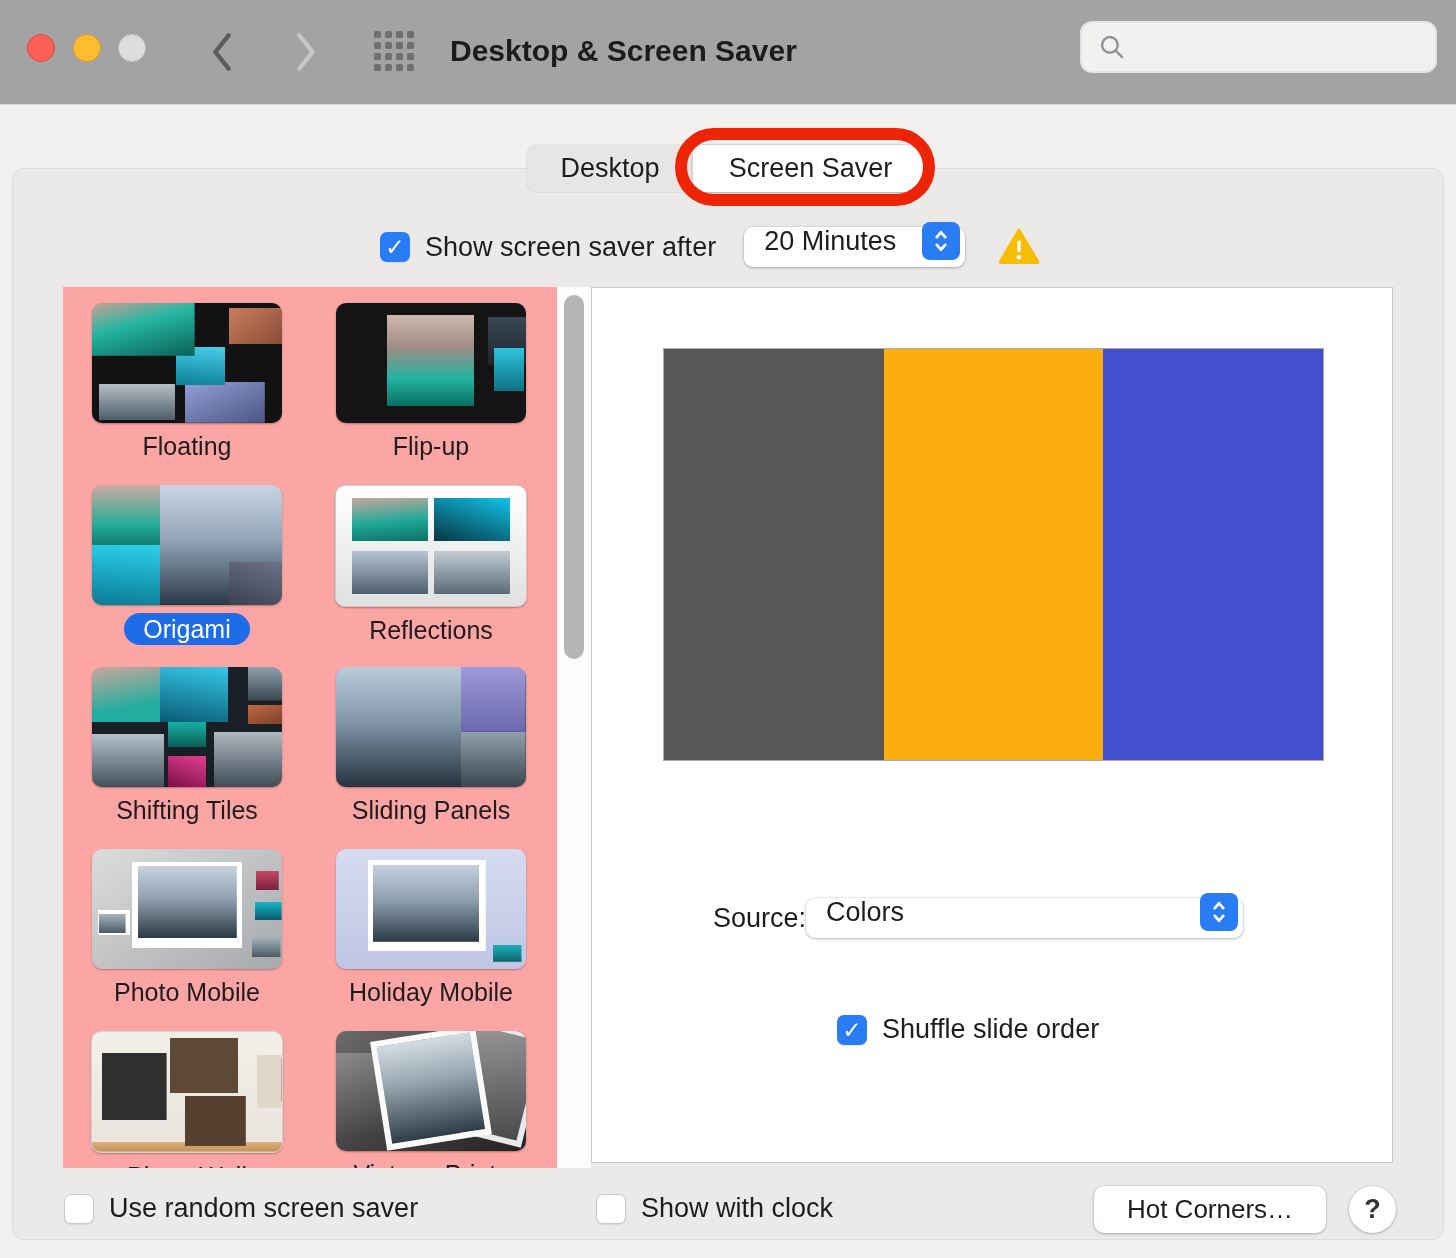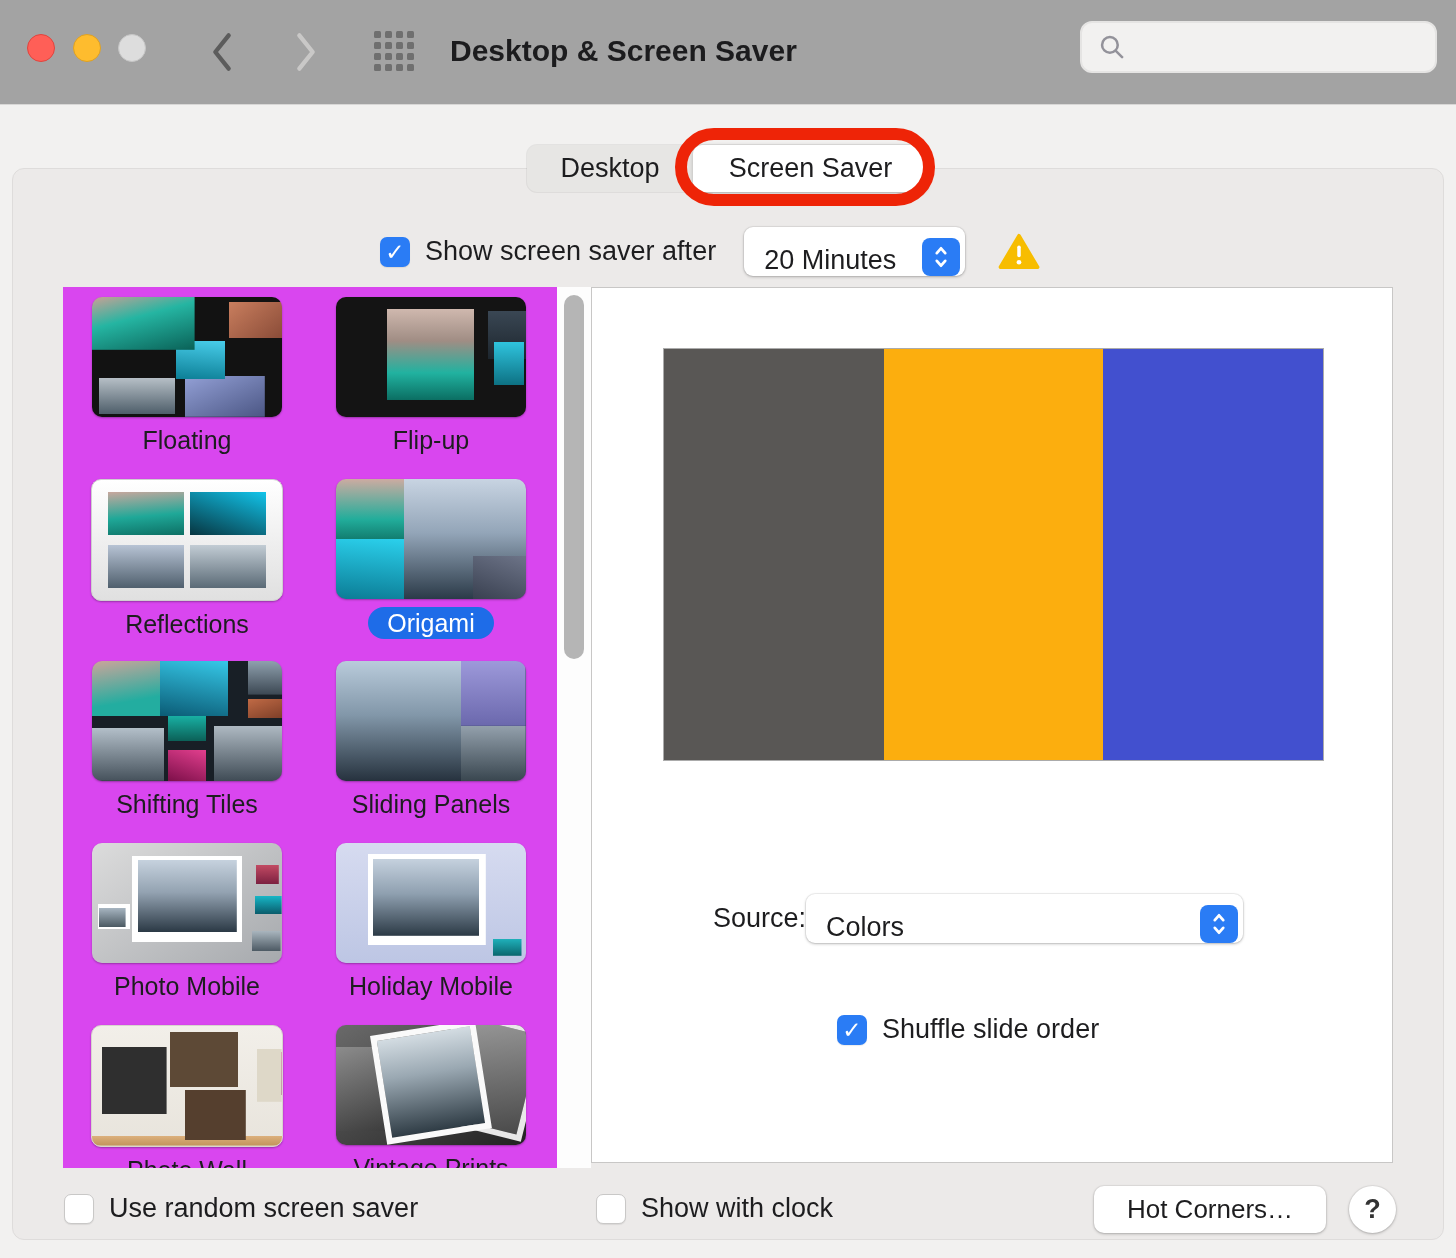--- a/index.html
+++ b/index.html
@@ -37,28 +37,28 @@
   .tab-screensaver{width:235px;background:#ffffff;border-radius:9px;box-shadow:0 1px 4px rgba(0,0,0,0.22);}
   .annotation-oval{position:absolute;left:675px;top:128px;width:260px;height:78px;border:12px solid #ee2407;border-radius:44px;box-sizing:border-box;z-index:4;pointer-events:none;}
 
   
   .checkbox{width:30px;height:30px;border-radius:7px;background:#ffffff;border:1px solid #c9c8c7;box-sizing:border-box;flex:none;position:relative;box-shadow:0 1px 1px rgba(0,0,0,0.08);}
   .checkbox.checked{background:#2a7cf5;border:none;}
   .checkbox.checked::after{content:"\2713";position:absolute;left:0;top:0;width:30px;height:30px;color:#fff;font-size:23px;font-weight:700;line-height:30px;text-align:center;}
   .ctl-row{position:absolute;display:flex;align-items:center;}
   .row-showafter{left:380px;top:227px;gap:15px;z-index:3;}
   .ctl-label{font-size:27px;color:#1d1d1f;}
-  .popup{height:49px;background:#ffffff;border-radius:9px;box-shadow:0 1px 3px rgba(0,0,0,0.25),0 0 0 1px rgba(0,0,0,0.05);display:flex;align-items:flex-end;justify-content:space-between;box-sizing:border-box;padding:0 5px 0 20px;}
+  .popup{height:40px;background:#ffffff;border-radius:9px;box-shadow:0 1px 3px rgba(0,0,0,0.25),0 0 0 1px rgba(0,0,0,0.05);display:flex;align-items:center;justify-content:space-between;box-sizing:border-box;padding:0 5px 12px 20px;}
   .popup-20min{width:221px;margin-left:13px;}
   .popup-text{font-size:27px;color:#1d1d1f;}
   .stepper{width:38px;height:38px;background:#2a7cf5;border-radius:8px;display:flex;align-items:center;justify-content:center;flex:none;}
   .warnicon{margin-left:18px;width:42px;height:38px;}
 
   
-  .saver-grid{position:absolute;left:63px;top:287px;width:528px;height:881px;background:#d946ef;display:grid;grid-template-columns:190px 190px;column-gap:54px;row-gap:22px;padding:10px 0 0 29px;overflow:hidden;box-sizing:border-box;align-content:start;}
+  .saver-grid{position:absolute;left:63px;top:287px;width:528px;height:881px;background:#fca5a5;display:grid;grid-template-columns:190px 190px;column-gap:54px;row-gap:22px;padding:16px 0 0 29px;overflow:hidden;box-sizing:border-box;align-content:start;}
   .saver-cell{width:190px;height:160px;display:flex;flex-direction:column;align-items:center;}
   .thumb{width:190px;height:120px;border-radius:10px;background-repeat:no-repeat;flex:none;box-shadow:0 1px 2px rgba(0,0,0,0.3);position:relative;overflow:hidden;}
   .caption{margin-top:8px;font-size:25px;line-height:30px;color:#1d1d1f;}
   .caption.pill{background:#1e6ce8;color:#ffffff;border-radius:20px;padding:1px 19px;}
   .scroll-track{position:absolute;left:557px;top:287px;width:34px;height:881px;background:#fdfdfd;}
   .scroll-thumb{position:absolute;left:7px;top:8px;width:20px;height:364px;background:#b5b5b5;border-radius:10px;}
 
   
   .t-floating{background-color:#121212;background-image:
     linear-gradient(165deg,#c9a195 0%,#25b5a2 40%,#0a6157 100%),
@@ -240,26 +240,26 @@
   <div class="saver-grid">
       <div class="saver-cell">
         <div class="thumb t-floating"></div>
         <div class="caption">Floating</div>
       </div>
       <div class="saver-cell">
         <div class="thumb t-flip-up"></div>
         <div class="caption">Flip-up</div>
       </div>
       <div class="saver-cell">
+        <div class="thumb t-origami"></div>
+        <div class="caption pill">Origami</div>
+      </div>
+      <div class="saver-cell">
         <div class="thumb t-reflections"></div>
         <div class="caption">Reflections</div>
-      </div>
-      <div class="saver-cell">
-        <div class="thumb t-origami"></div>
-        <div class="caption pill">Origami</div>
       </div>
       <div class="saver-cell">
         <div class="thumb t-shifting-tiles"></div>
         <div class="caption">Shifting Tiles</div>
       </div>
       <div class="saver-cell">
         <div class="thumb t-sliding-panels"></div>
         <div class="caption">Sliding Panels</div>
       </div>
       <div class="saver-cell">

